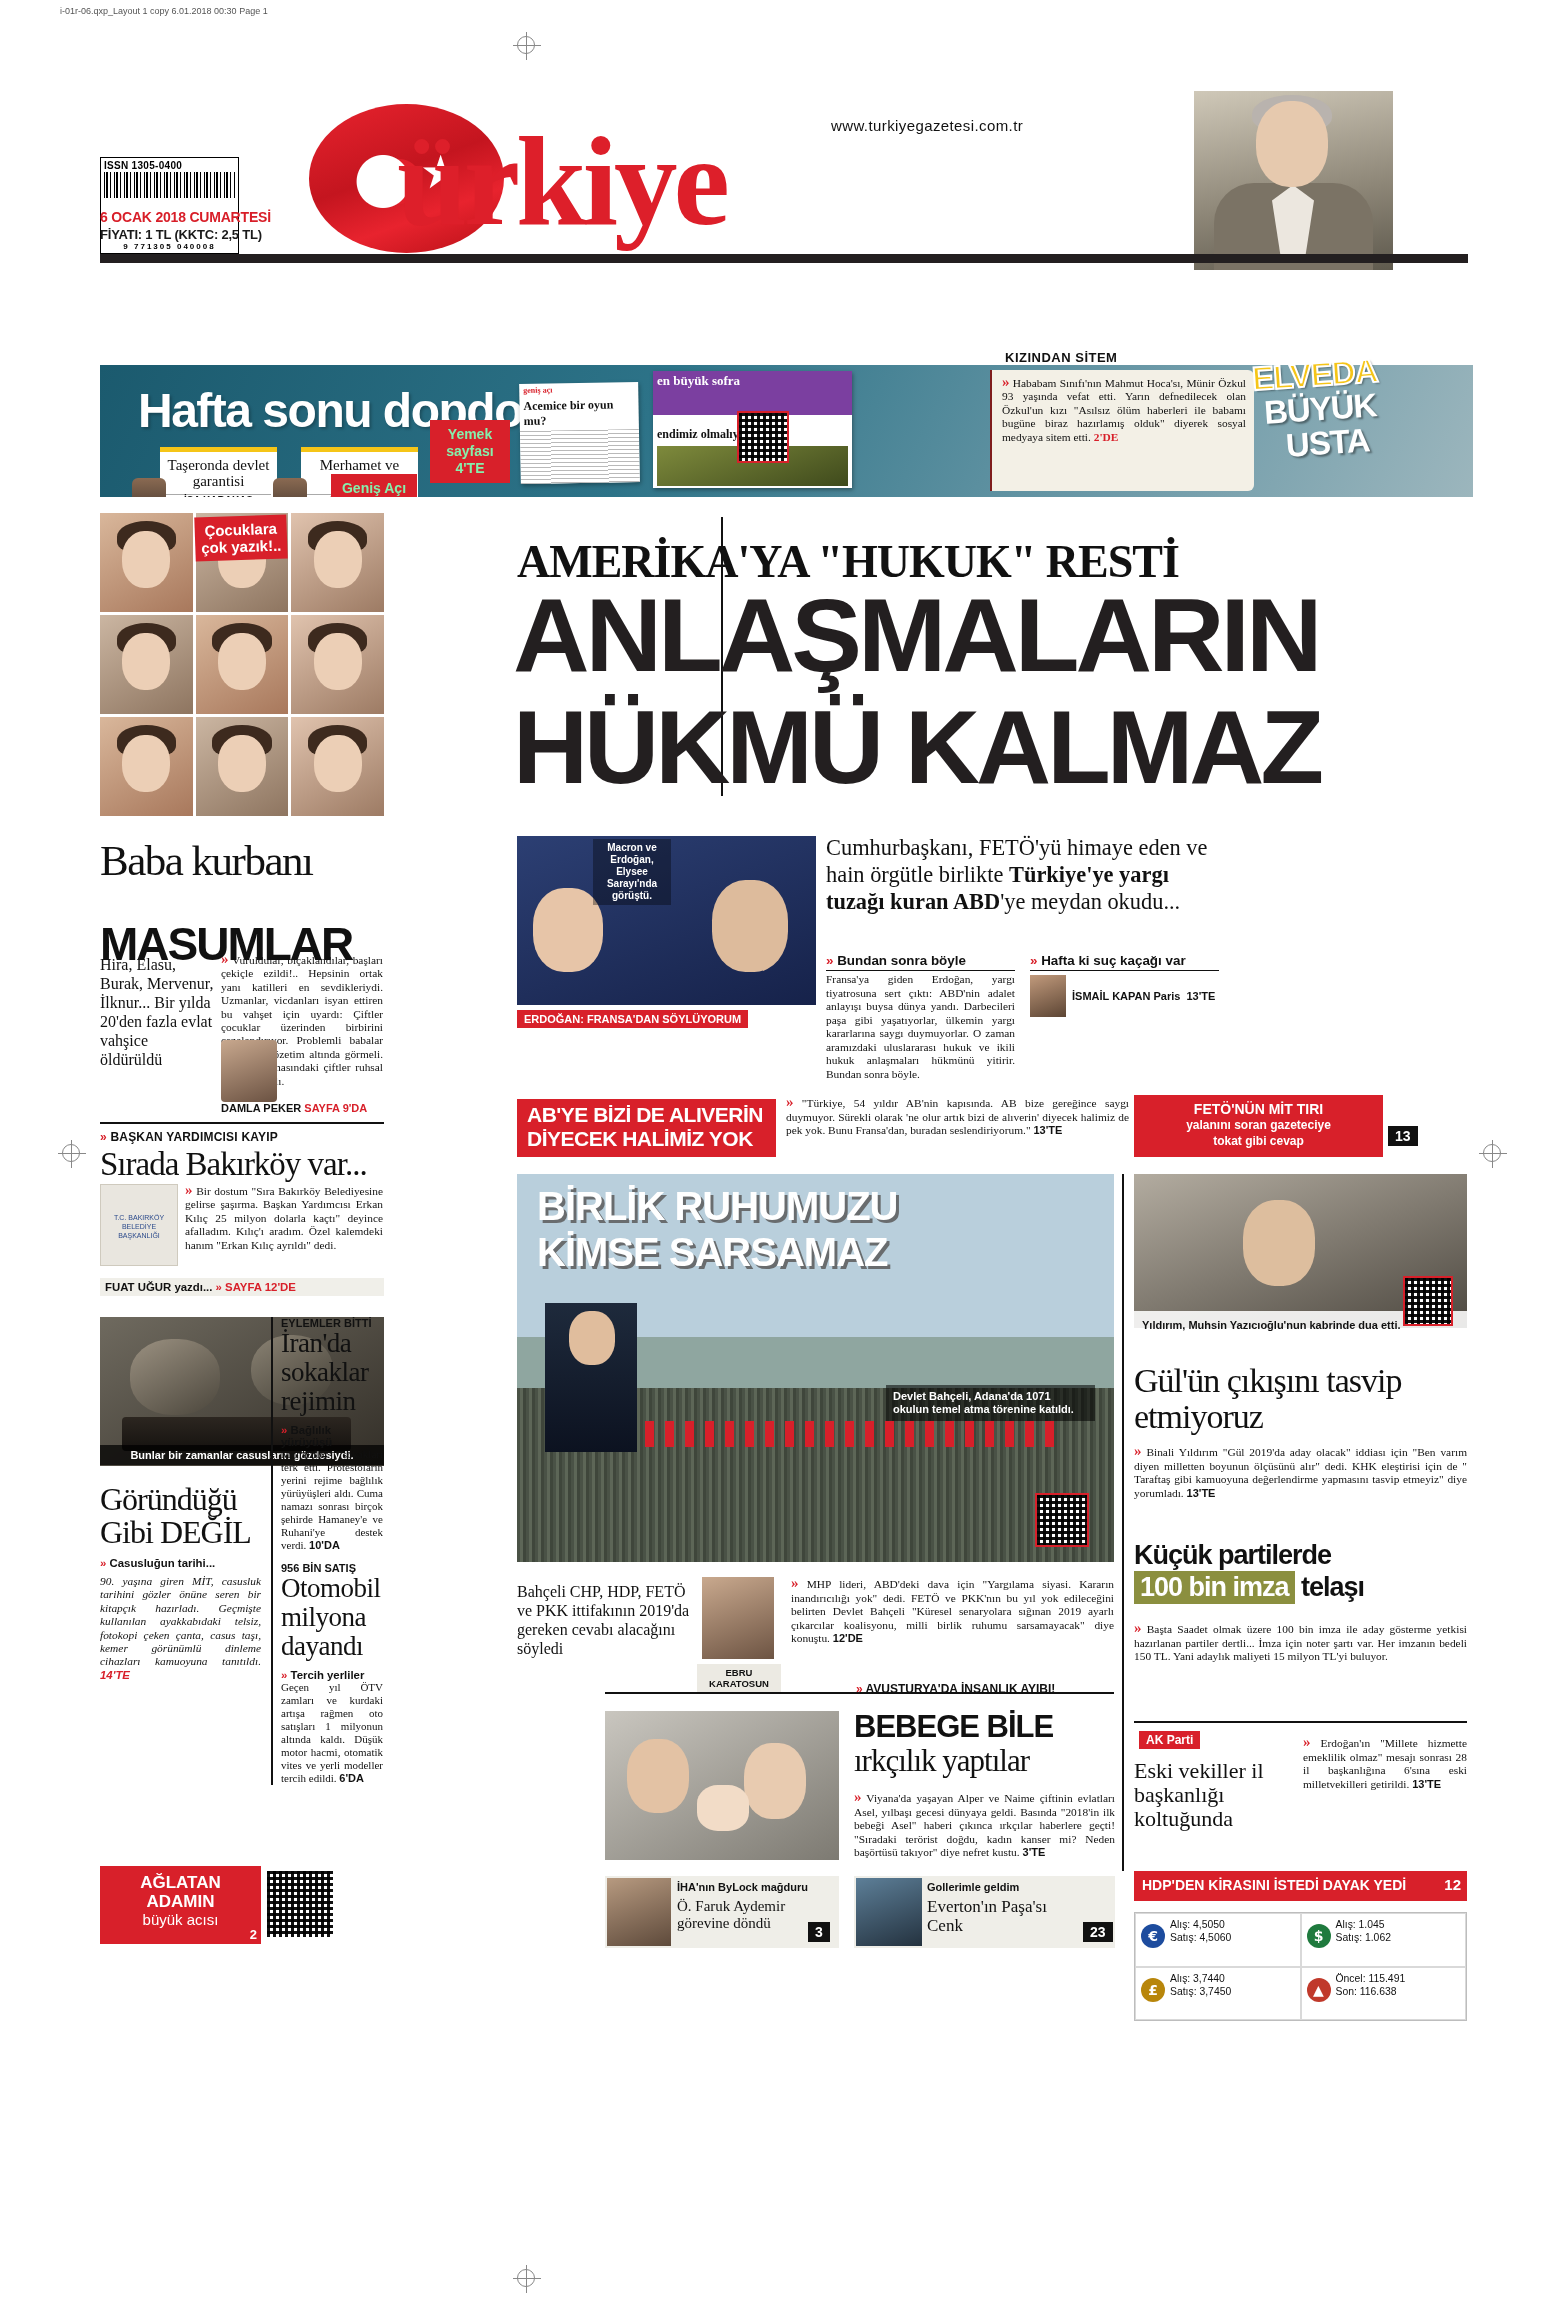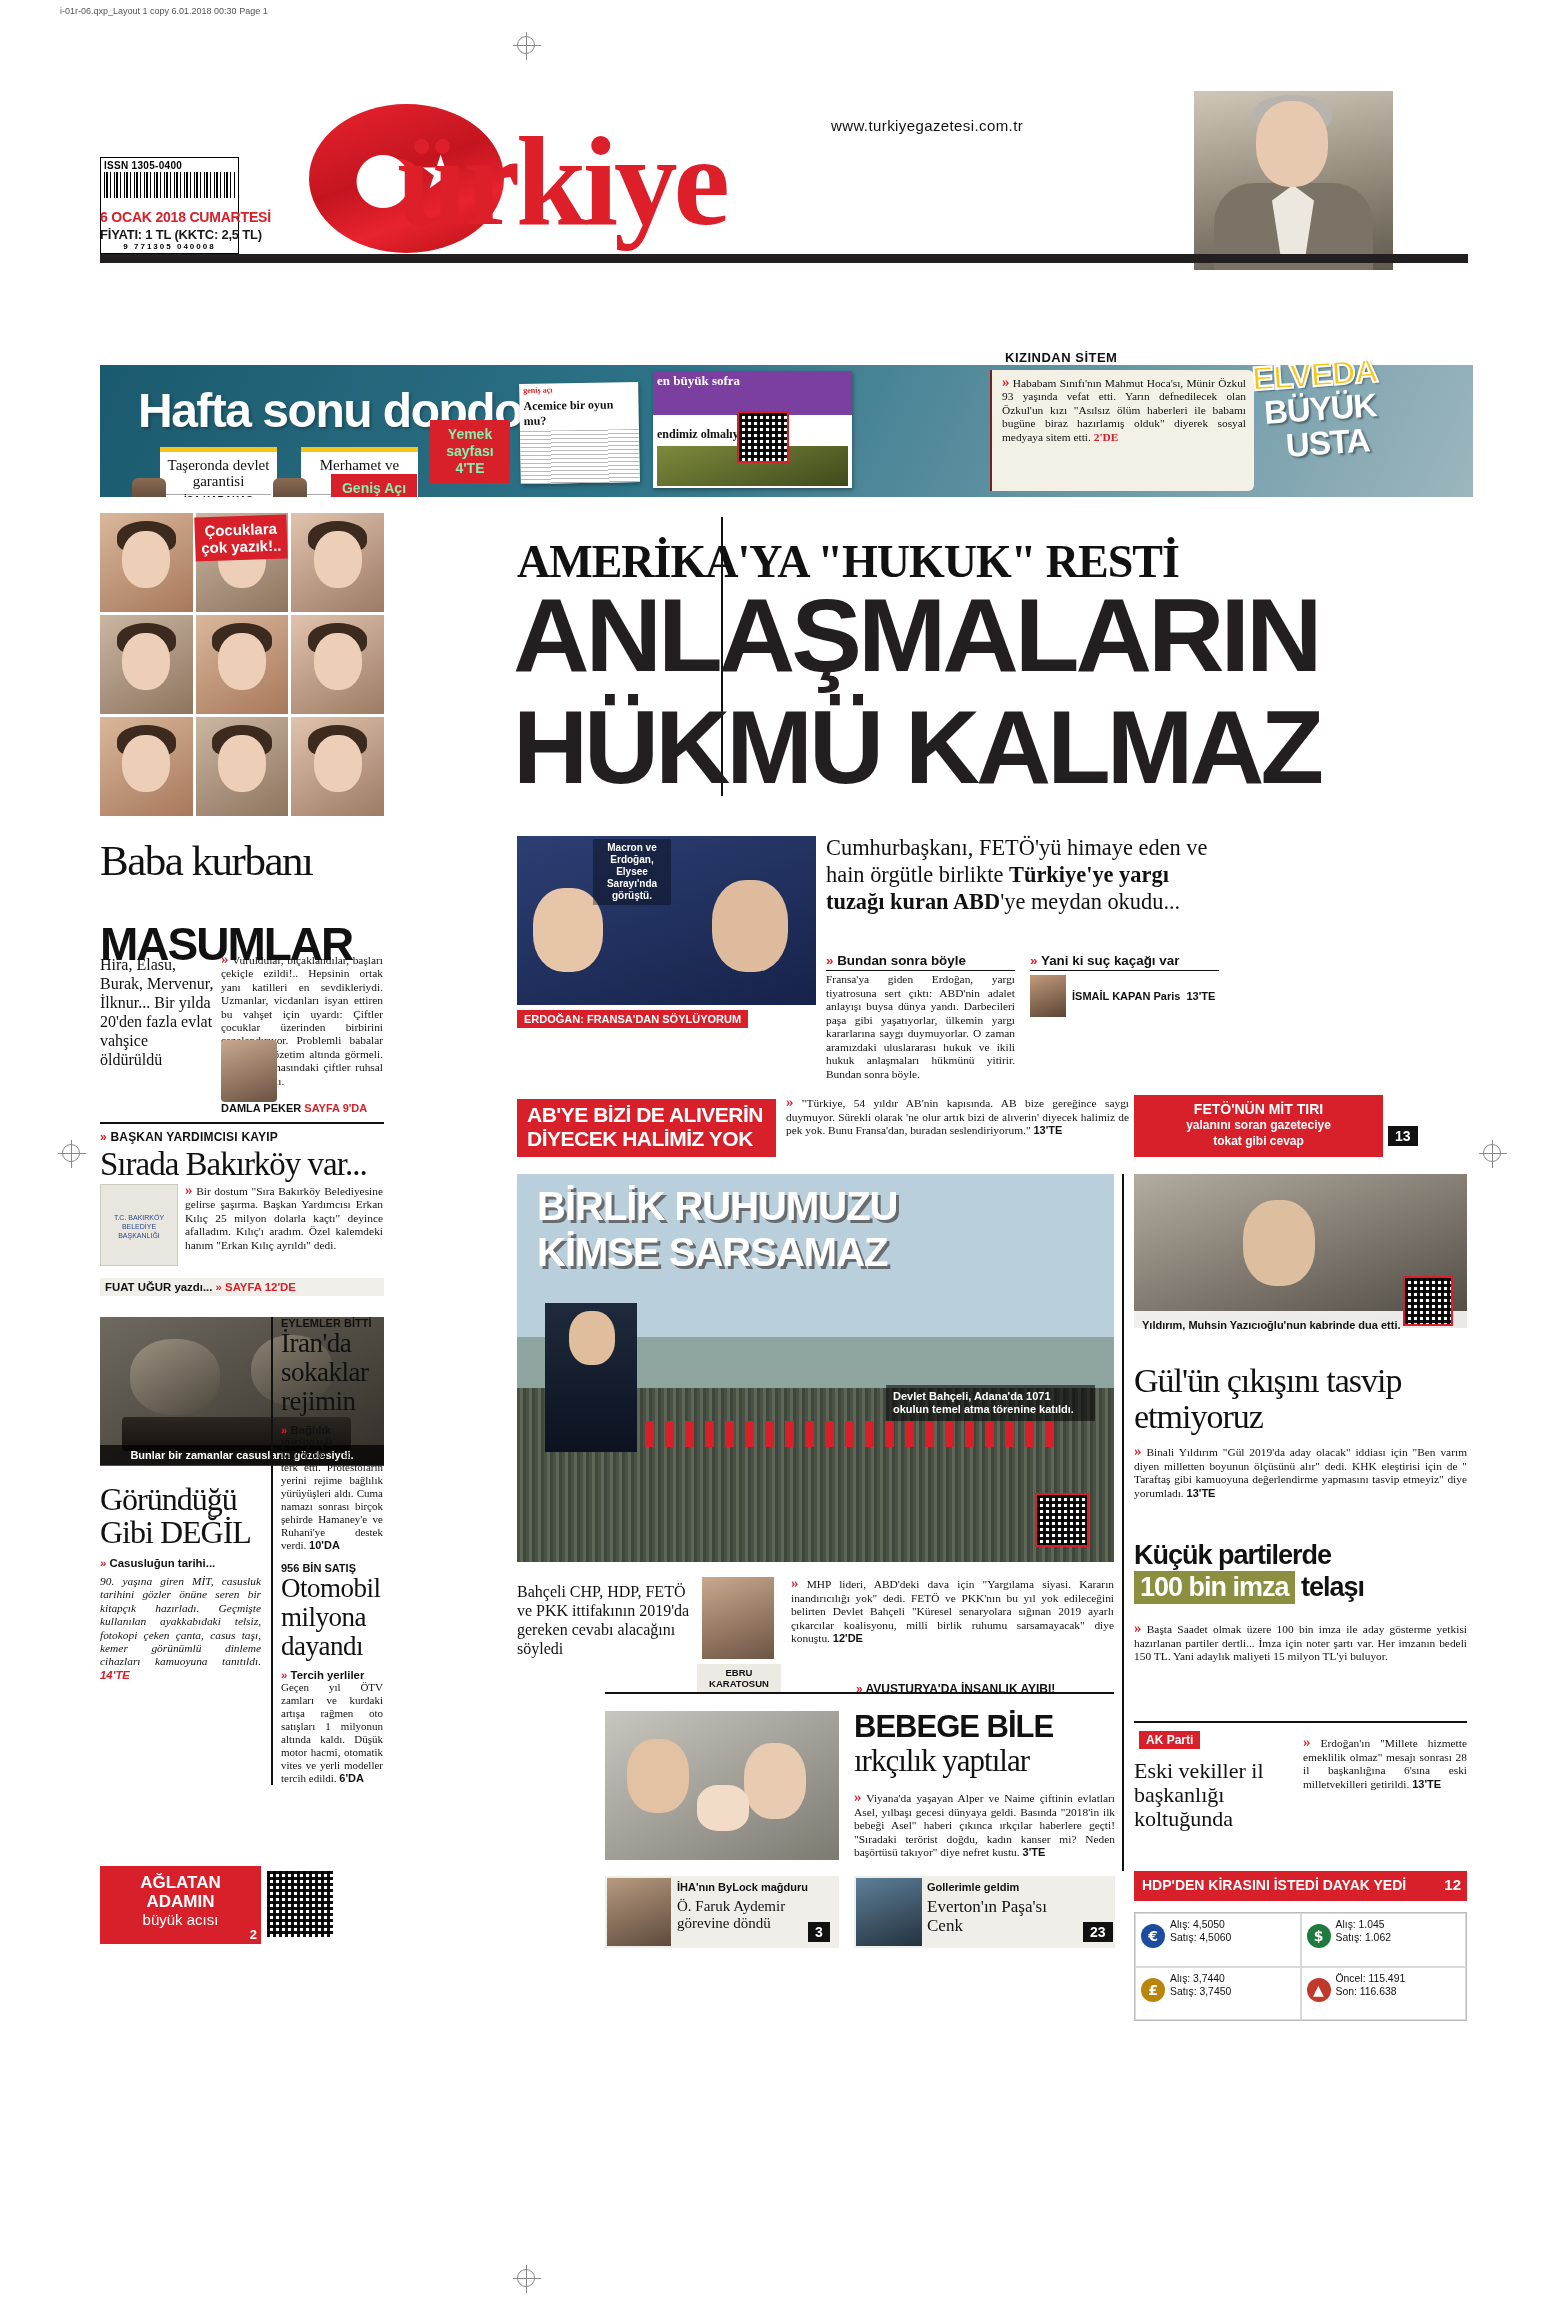--- a/index.html
+++ b/index.html
@@ -529,21 +529,21 @@
   <div style="position:absolute;left:826px;top:953px;width:189px;">
     <div class="tc-head">
       <span class="pg-red">»</span> <span>Bundan sonra böyle</span>
     </div>
     <div class="sep-h" style="position:relative;left:0;top:2px;width:100%;height:1px;margin-bottom:4px;"></div>
     <div class="tc-body">Fransa'ya giden Erdoğan, yargı tiyatrosuna sert çıktı: ABD'nin adalet anlayışı buysa dünya yandı. Darbecileri paşa gibi yaşatıyorlar, ülkemin yargı kararlarına saygı duymuyorlar. O zaman aramızdaki uluslararası hukuk ve ikili hukuk anlaşmaları hükmünü yitirir. Bundan sonra böyle.</div>
   </div>
 
   <div style="position:absolute;left:1030px;top:953px;width:189px;">
     <div class="tc-head">
-      <span class="pg-red">»</span> <span>Yani ki suç kaçağı var</span>
+      <span class="pg-red">»</span> <span>Hafta ki suç kaçağı var</span>
     </div>
     <div class="sep-h" style="position:relative;left:0;top:2px;width:100%;height:1px;margin-bottom:4px;"></div>
     <div style="margin-top:6px;display:flex;align-items:center;gap:6px;">
       <div style="width:36px;height:42px;background:linear-gradient(160deg,#c19a7c,#5c4534);"></div>
       <div class="sm-b">İSMAİL KAPAN Paris</div>
       <div class="sm-b pg-red">13'TE</div>
     </div>
   </div>
 
   <div class="ab-banner">

